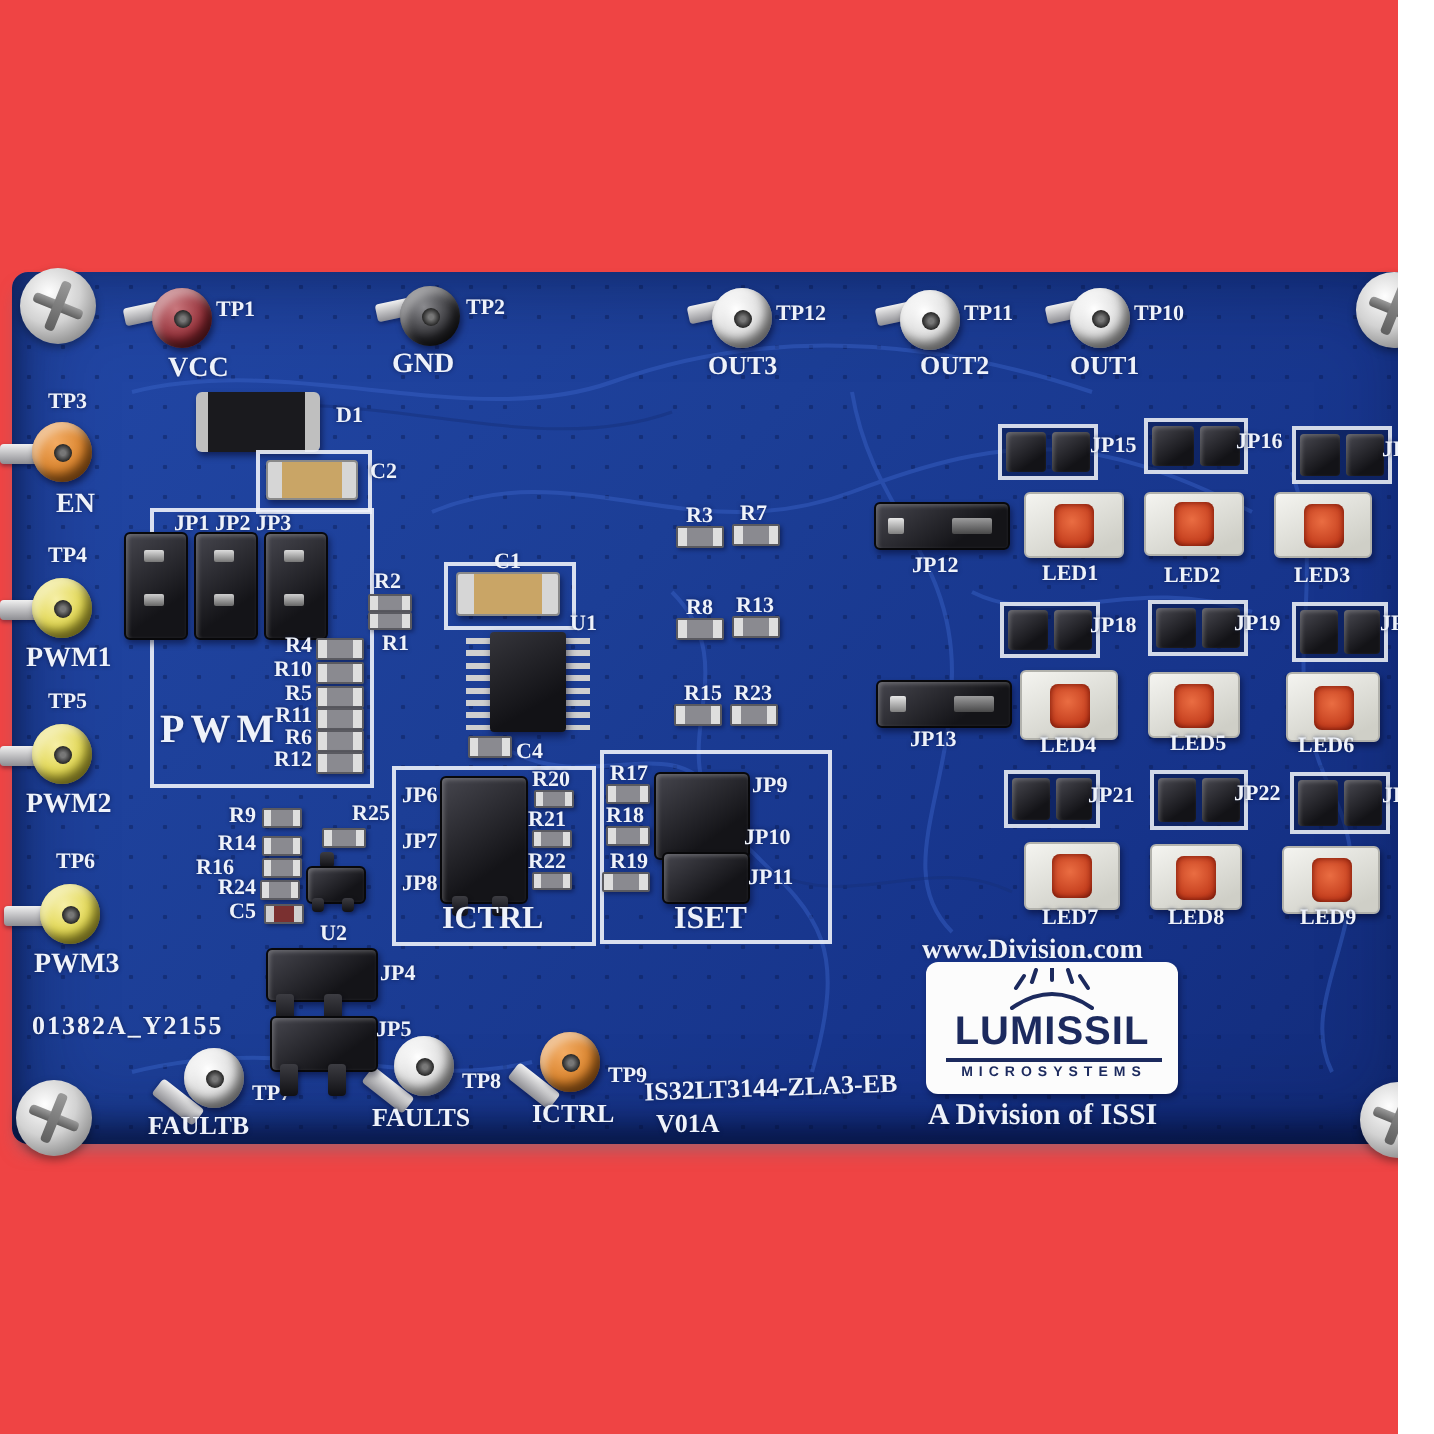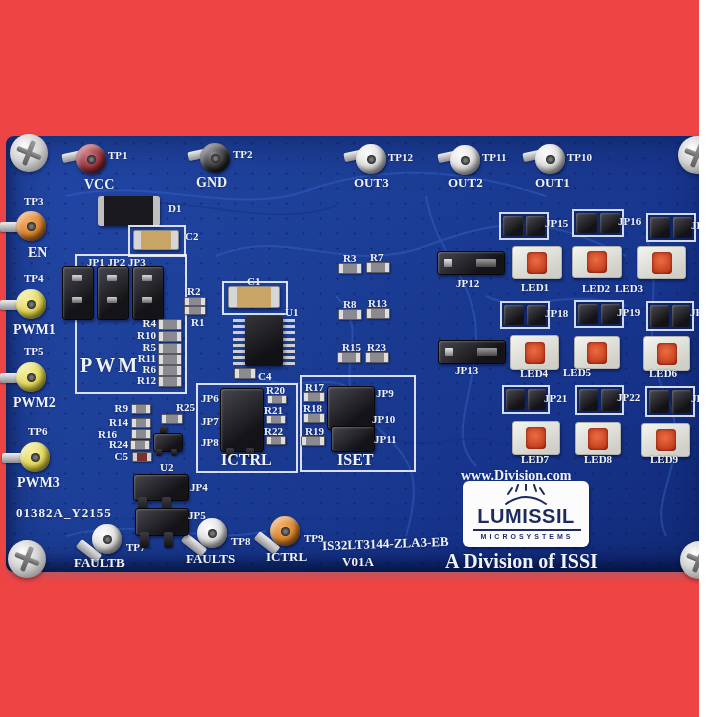--- a/index.html
+++ b/index.html
@@ -148,21 +148,21 @@
       <span class="hole"></span>
     </div>
   <span class="lbl" style="left:388px;top:152px">TP12</span>
   <span class="lbl s13" style="left:354px;top:176px">OUT3</span>
 
   <div class="pin" style="left:438px;top:152px;width:22px;height:9px;transform:rotate(-12deg)"></div>
   <div class="tp tp-white" style="left:450px;top:145px">
       <span class="hole"></span>
     </div>
   <span class="lbl" style="left:482px;top:152px">TP11</span>
-  <span class="lbl s13" style="left:448px;top:176px">OUT2</span>
+  <span class="lbl s13" style="left:460px;top:176px">OUT2</span>
 
   <div class="pin" style="left:523px;top:151px;width:22px;height:9px;transform:rotate(-12deg)"></div>
   <div class="tp tp-white" style="left:535px;top:144px">
       <span class="hole"></span>
     </div>
   <span class="lbl" style="left:567px;top:152px">TP10</span>
   <span class="lbl s13" style="left:535px;top:176px">OUT1</span>
 
   <span class="lbl" style="left:24px;top:196px">TP3</span>
   <div class="pin" style="left:0px;top:222px;width:26px;height:10px"></div>
@@ -349,21 +349,21 @@
       <i></i>
     </div>
   <span class="lbl" style="left:521px;top:282px">LED1</span>
   <div class="led" style="left:572px;top:246px;width:48px;height:30px">
       <i></i>
     </div>
   <span class="lbl" style="left:582px;top:283px">LED2</span>
   <div class="led" style="left:637px;top:246px;width:47px;height:31px">
       <i></i>
     </div>
-  <span class="lbl" style="left:615px;top:283px">LED3</span>
+  <span class="lbl" style="left:647px;top:283px">LED3</span>
 
   <div class="jmp2" style="left:500px;top:301px;width:42px;height:20px">
       <span></span>
       <span></span>
     </div>
   <span class="lbl" style="left:545px;top:308px">JP18</span>
   <div class="jmp2" style="left:574px;top:300px;width:42px;height:20px">
       <span></span>
       <span></span>
     </div>
@@ -373,21 +373,21 @@
       <span></span>
     </div>
   <span class="lbl" style="left:690px;top:307px">JP20</span>
   <div class="led" style="left:510px;top:335px;width:47px;height:33px">
       <i></i>
     </div>
   <span class="lbl" style="left:520px;top:368px">LED4</span>
   <div class="led" style="left:574px;top:336px;width:44px;height:31px">
       <i></i>
     </div>
-  <span class="lbl" style="left:563px;top:367px">LED5</span>
+  <span class="lbl" style="left:585px;top:367px">LED5</span>
   <div class="led" style="left:643px;top:336px;width:45px;height:33px">
       <i></i>
     </div>
   <span class="lbl" style="left:649px;top:368px">LED6</span>
 
   <div class="jmp2" style="left:502px;top:385px;width:40px;height:21px">
       <span></span>
       <span></span>
     </div>
   <span class="lbl" style="left:544px;top:393px">JP21</span>
@@ -422,17 +422,17 @@
         <line x1="10" y1="10" x2="14" y2="4"></line>
         <line x1="18" y1="7" x2="20" y2="1"></line>
         <line x1="28" y1="6" x2="28" y2="0"></line>
         <line x1="38" y1="7" x2="36" y2="1"></line>
         <line x1="46" y1="10" x2="42" y2="4"></line>
       </g>
     </svg>
     <div class="logo-brand">LUMISSIL</div>
     <div class="logo-sub">MICROSYSTEMS</div>
   </div>
-  <span class="lbl" style="left:445px;top:551px;font-size:20px">A Division of ISSI</span>
+  <span class="lbl" style="left:464px;top:551px;font-size:15px">A Division of ISSI</span>
   <span class="lbl s13" style="left:322px;top:537px;transform:rotate(-2deg)">IS32LT3144-ZLA3-EB</span>
-  <span class="lbl s13" style="left:342px;top:555px">V01A</span>
+  <span class="lbl s13" style="left:328px;top:555px">V01A</span>
   <span class="lbl s13" style="left:16px;top:506px;letter-spacing:1px">01382A_Y2155</span>
 </div>
 
 </body></html>

